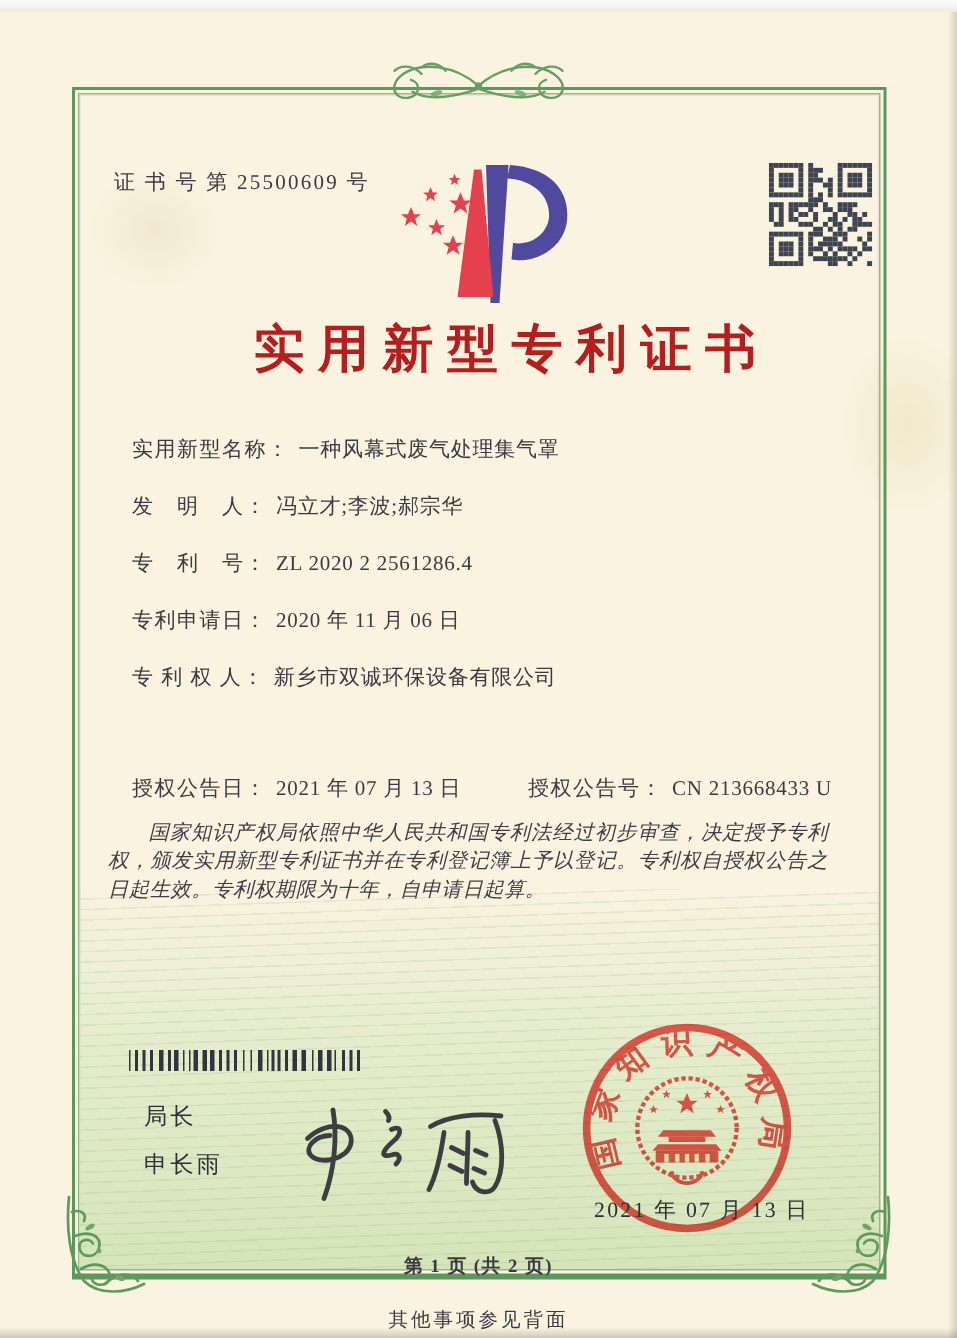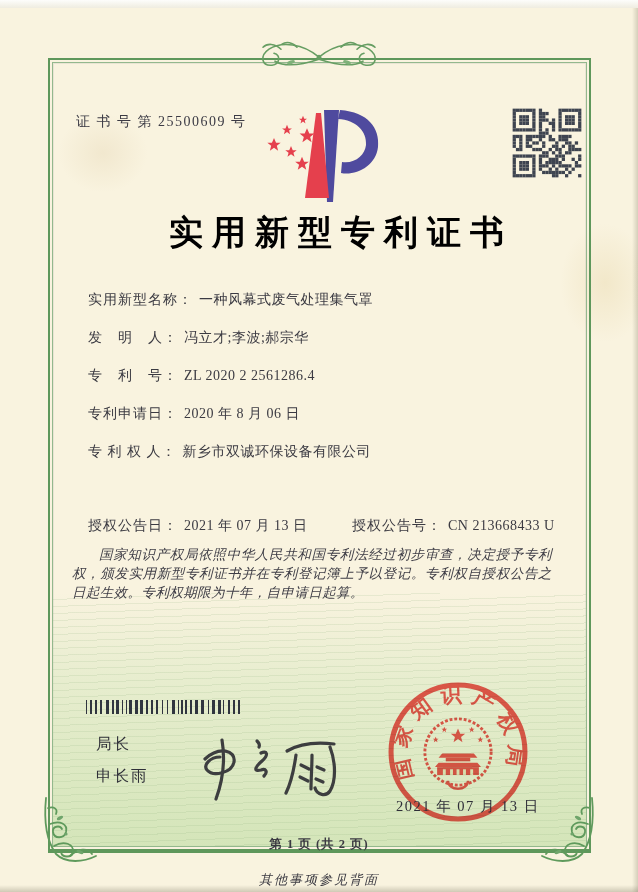--- a/index.html
+++ b/index.html
@@ -40,21 +40,21 @@
   .ornament-top { position:absolute; left:50%; top:50px; transform:translate(-50%,-52%); z-index:3; }
   .corner-flourish { position:absolute; z-index:3; }
   .corner-bl { left:40px; bottom:30px; }
   .corner-br { right:40px; bottom:30px; transform:scaleX(-1); }
 
   
   .cert-no { left:76px; top:105px; font-size:14px; letter-spacing:1.5px; color:#3b3a44; z-index:4; }
   .logo { left:244px; top:92px; z-index:4; }
   .qr { left:511px; top:99px; z-index:4; }
   .title { left:0; right:0; top:202px; text-align:center; font-size:34px; font-weight:bold;
-    letter-spacing:9px; color:#000000; z-index:4;padding-left:44px; }
+    letter-spacing:9px; color:#b91c1c; z-index:4;padding-left:44px; }
 
   
   .field-row { position:absolute; left:88px; width:480px; font-size:14px; color:#3b3a42;
     letter-spacing:.5px; z-index:4; white-space:nowrap; }
   .flabel { letter-spacing:1px; }
   .fvalue { margin-left:6px; }
   .grant-pair { position:absolute; left:264px; top:0; }
 
   
   .body-par { position:absolute; left:72px; width:480px; font-size:13.5px; line-height:19px;
@@ -65,21 +65,21 @@
   .barcode { left:86px; top:692px; z-index:4; }
   .signer { left:96px; font-family:"Liberation Sans","DejaVu Sans",sans-serif;
     font-size:15.5px; font-weight:500; color:#2f3038; letter-spacing:2px; z-index:4; }
   .signature { left:195px; top:724px; z-index:5; }
   .seal { left:386px; top:672px; z-index:4; opacity:.88; mix-blend-mode:multiply; }
   .seal-date { left:396px; top:789px; font-size:14.5px; letter-spacing:1.5px;
     color:#2e2e38; z-index:6; }
   .page-num { left:0; right:0; top:828px; text-align:center; font-size:12.5px;
     color:#3b3a42; letter-spacing:1px; z-index:4;font-weight:bold; }
   .back-note { left:0; right:0; top:863px; text-align:center; font-size:13px;
-    font-style:italic; color:#3c3b43; letter-spacing:2px; z-index:4; }
+    color:#3c3b43; letter-spacing:2px; z-index:4; }
 </style>
 </head>
 <body>
 
 <div>
   <div class="scan-top-edge"></div>
 
   <div class="paper">
     <div class="stain stain1"></div>
     <div class="stain stain2"></div>
@@ -398,21 +398,21 @@
     <div class="field-row" style="top:283px">
       <span class="flabel">实用新型名称：</span><span class="fvalue">一种风幕式废气处理集气罩</span>
     </div>
     <div class="field-row" style="top:321px">
       <span class="flabel">发　明　人：</span><span class="fvalue">冯立才;李波;郝宗华</span>
     </div>
     <div class="field-row" style="top:359px">
       <span class="flabel">专　利　号：</span><span class="fvalue">ZL 2020 2 2561286.4</span>
     </div>
     <div class="field-row" style="top:397px">
-      <span class="flabel">专利申请日：</span><span class="fvalue">2020 年 8 月 06 日</span>
+      <span class="flabel">专利申请日：</span><span class="fvalue">2020 年 11 月 06 日</span>
     </div>
     <div class="field-row" style="top:435px">
       <span class="flabel">专 利 权 人：</span><span class="fvalue">新乡市双诚环保设备有限公司</span>
     </div>
     <div class="field-row" style="top:509px">
       <span class="flabel">授权公告日：</span><span class="fvalue">2021 年 07 月 13 日</span>
       <span class="grant-pair">
         <span class="flabel">授权公告号：</span><span class="fvalue">CN 213668433 U</span>
       </span>
     </div>

